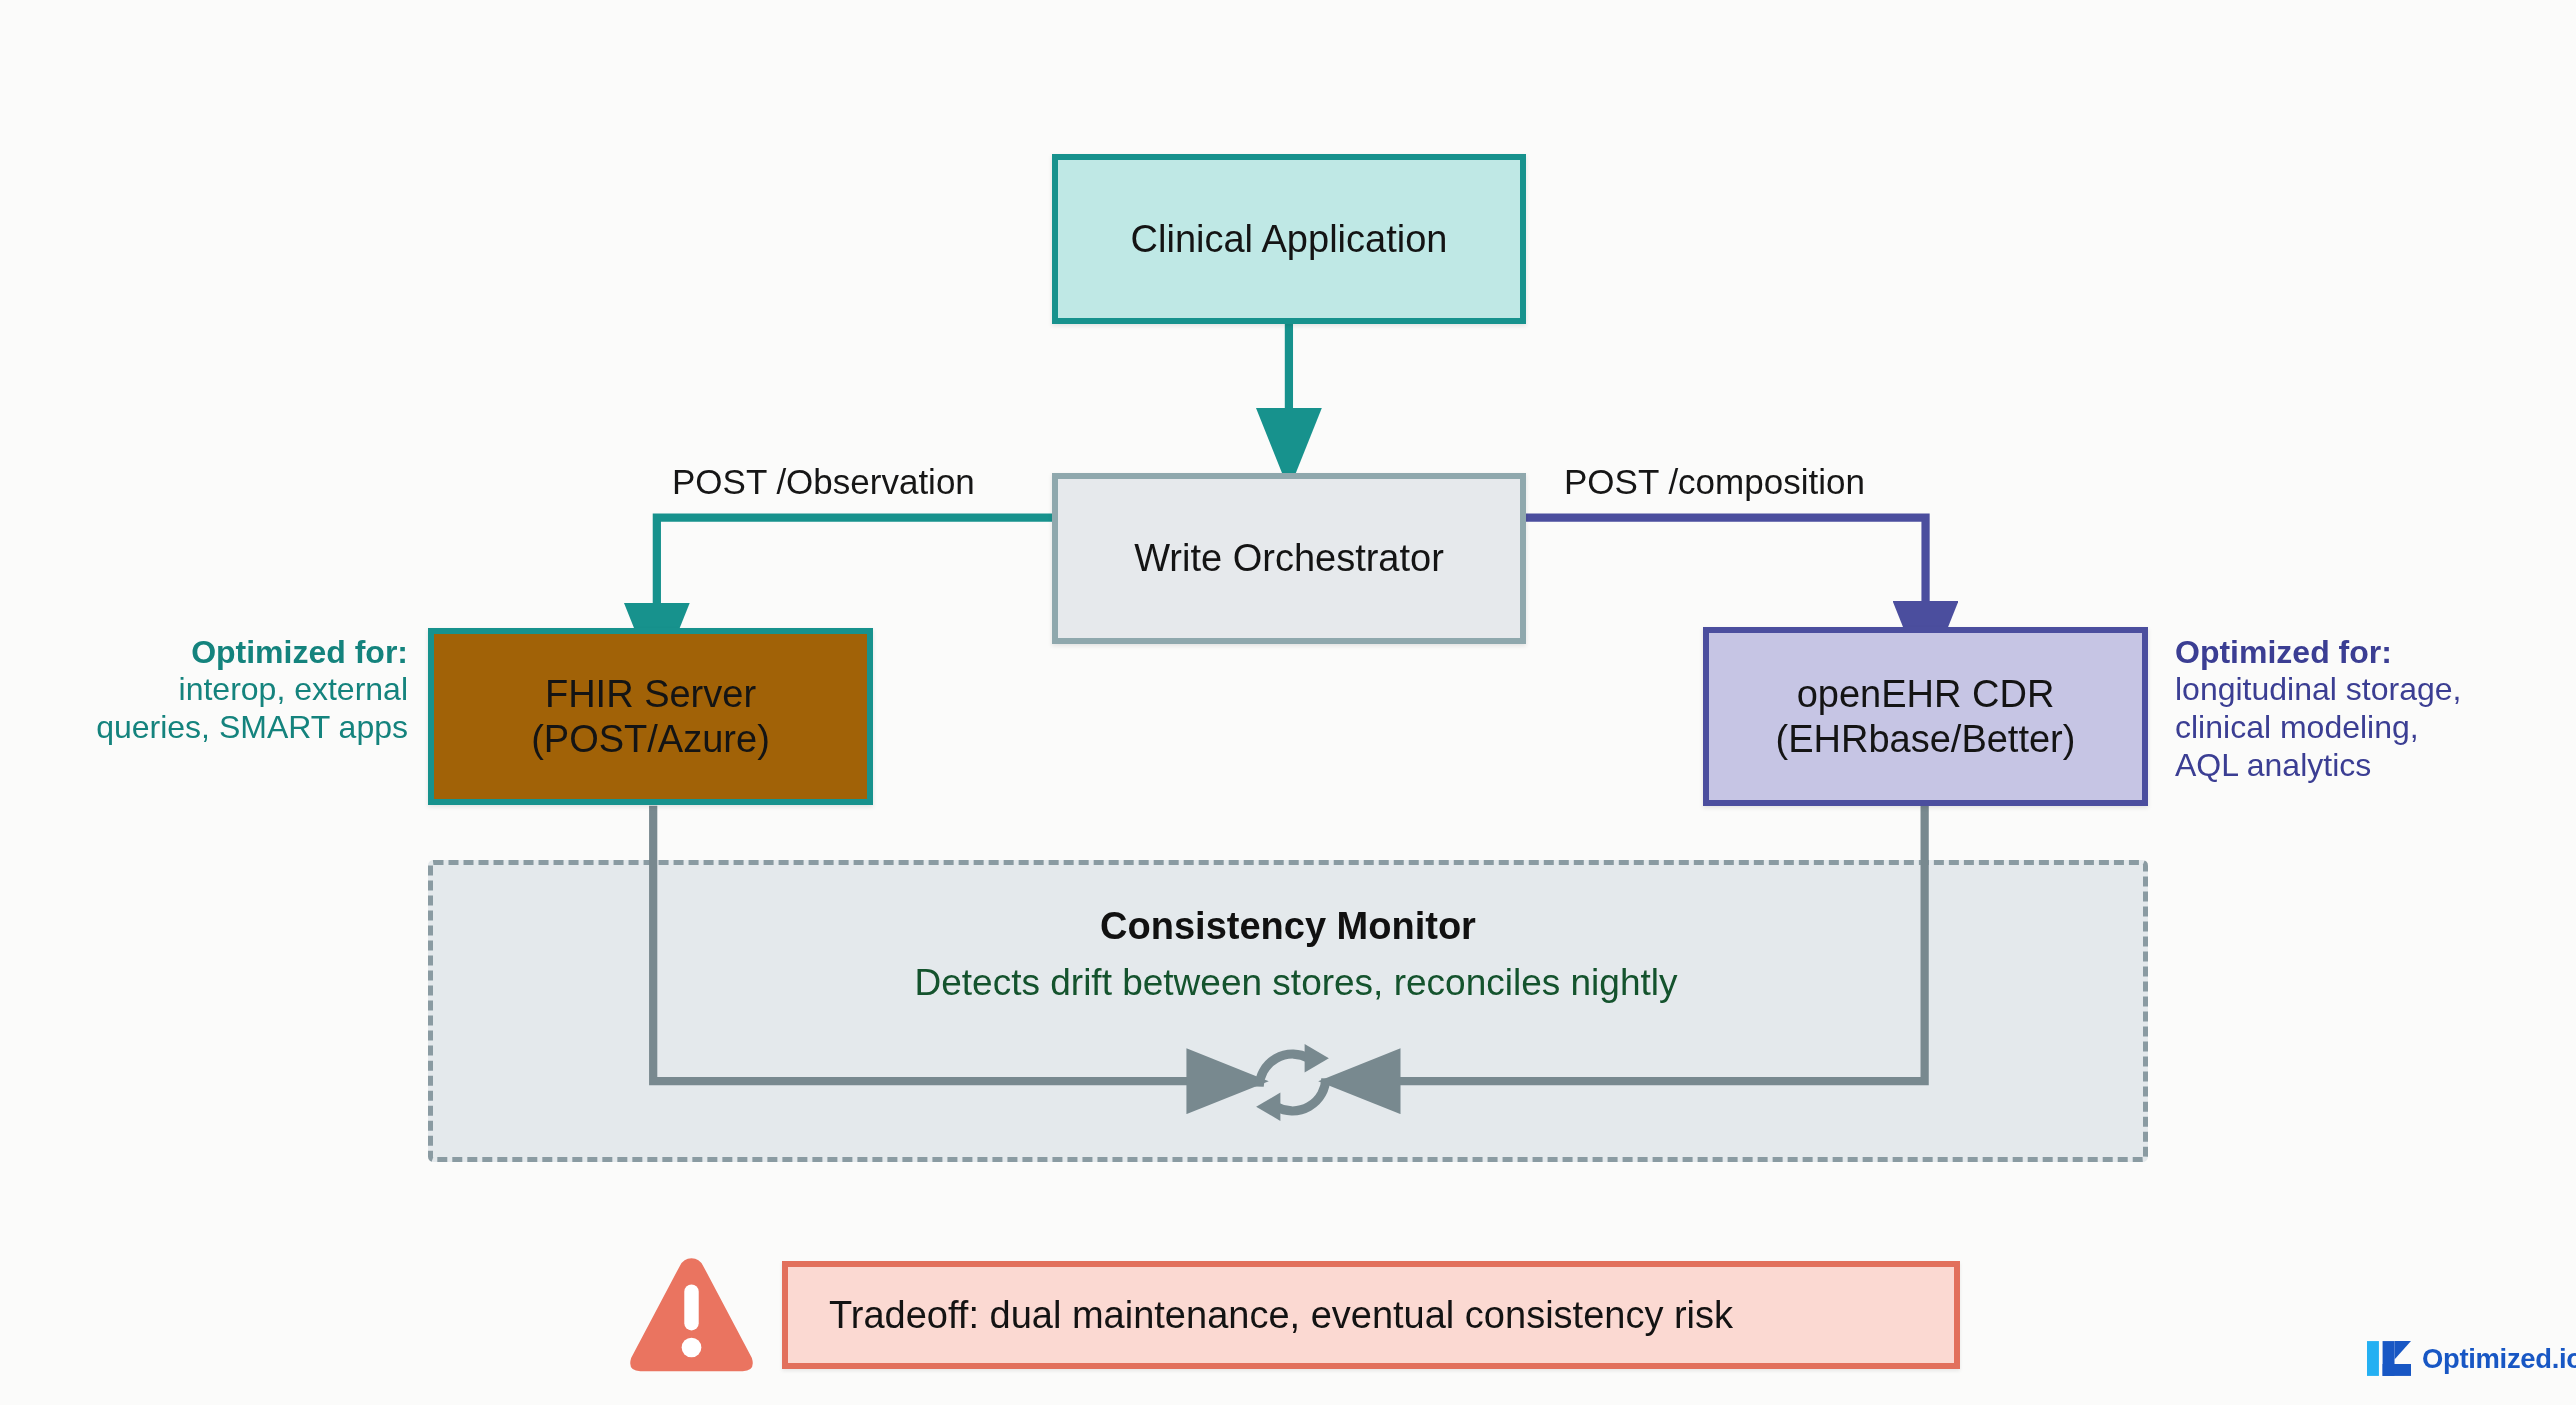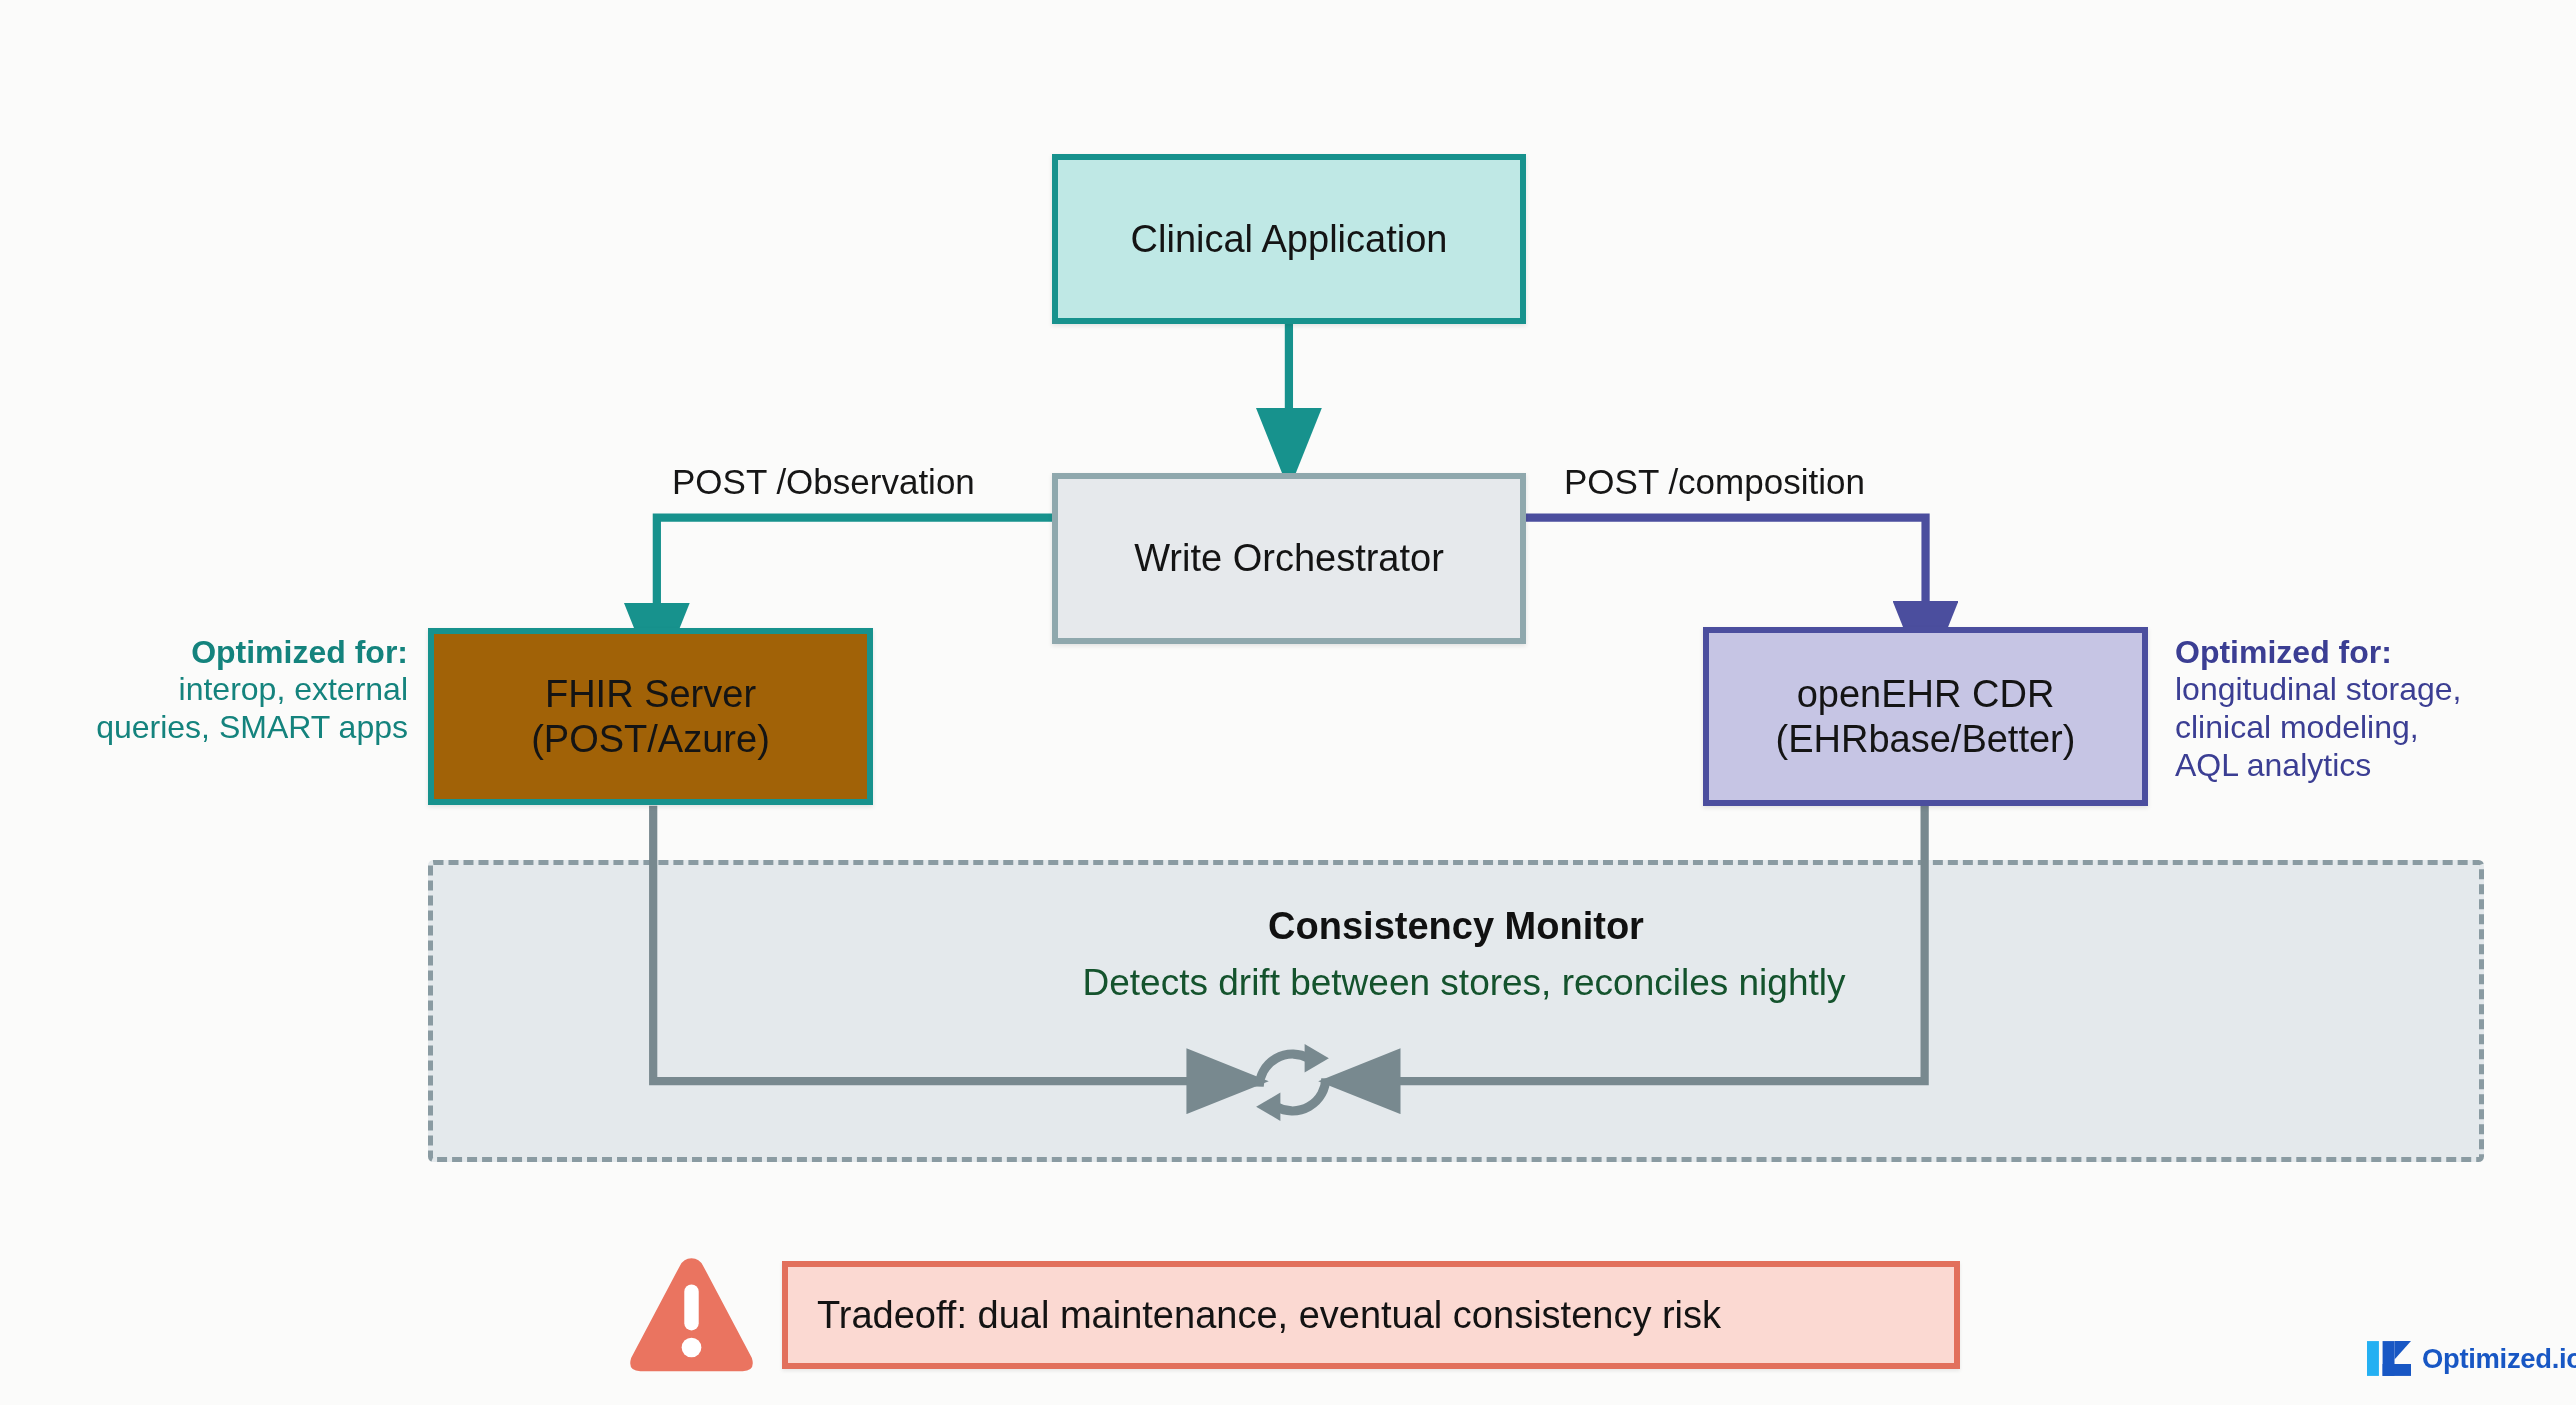--- a/index.html
+++ b/index.html
@@ -78,21 +78,21 @@
     border: 6.4px solid #4b4e9e;
     font-size: 38px;
     color: #141414;
     box-shadow: 0 1.8px 4.6px rgba(0,0,0,0.10);
   }
 
   
   #consistency-monitor {
     position: absolute;
     left: 428px; top: 860px;
-    width: 2056px; height: 302px;
+    width: 1720px; height: 302px;
     background: #e4e9ec;
     border: 5.5px dashed #8a9ba2;
     border-radius: 5.5px;
     z-index: 2;
   }
   #cm-title {
     position: absolute;
     left: 0; top: 40px; width: 100%;
     text-align: center;
     font-size: 38px;
@@ -161,21 +161,21 @@
     left: 782px; top: 1261px;
     width: 1178px; height: 108px;
     background: #fbd9d2;
     border: 6.4px solid #e2705c;
     display: flex;
     align-items: center;
     z-index: 6;
     box-shadow: 0 1.8px 3.7px rgba(0,0,0,0.08);
   }
   #tradeoff-text {
-    padding-left: 29px;
+    padding-left: 41px;
     font-size: 38px;
     color: #131313;
     white-space: nowrap;
   }
 
   
   #logo {
     position: absolute;
     left: 2367px; top: 1341px;
     display: flex;

